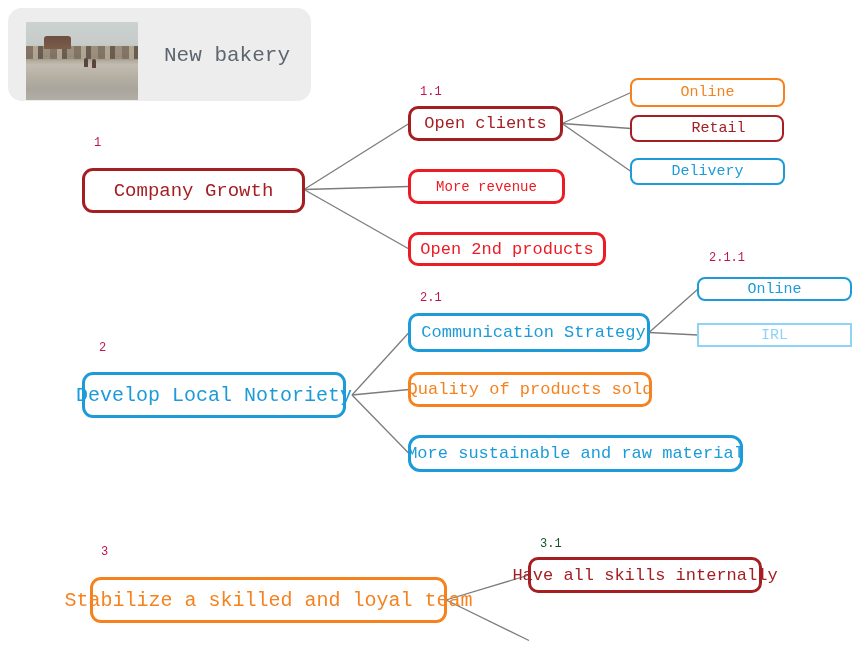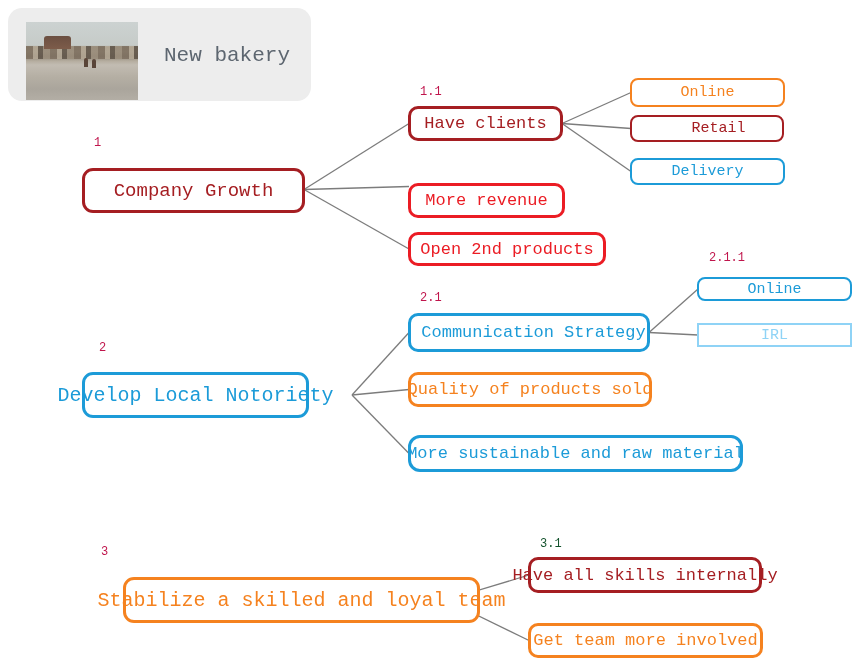--- a/index.html
+++ b/index.html
@@ -99,34 +99,33 @@
     <div class="project-photo">
       <div class="photo-houses"></div>
       <div class="photo-roof"></div>
       <div class="photo-rider" style="left:58px; top:36px;"></div>
       <div class="photo-rider" style="left:66px; top:37px;"></div>
     </div>
     <div class="project-title" style="color: rgb(93, 102, 112);">New bakery</div>
   </div>
 <div class="node" style="left: 82px; top: 168px; width: 223px; height: 45px; border-width: 3px; border-radius: 11px; border-color: rgb(165, 30, 34); color: rgb(165, 30, 34); font-size: 19px;">Company Growth</div>
     <div class="node-number" style="left: 94px; top: 136px; color: rgb(192, 21, 76);">1</div>
-    <div class="node" style="left: 408px; top: 106px; width: 155px; height: 35px; border-width: 3px; border-radius: 10px; border-color: rgb(165, 30, 34); color: rgb(165, 30, 34); font-size: 17px;">Have clients</div>
+    <div class="node" style="left: 408px; top: 106px; width: 155px; height: 35px; border-width: 3px; border-radius: 10px; border-color: rgb(165, 30, 34); color: rgb(165, 30, 34); font-size: 17px;">Open clients</div>
     <div class="node-number" style="left: 420px; top: 85px; color: rgb(192, 21, 76);">1.1</div>
     <div class="node" style="left: 630px; top: 78px; width: 155px; height: 29px; border-width: 2.5px; border-radius: 8px; border-color: rgb(245, 130, 31); color: rgb(245, 130, 31); font-size: 15px;">Online</div>
     <div class="node" style="left: 630px; top: 115px; width: 154px; height: 27px; border-width: 2.5px; border-radius: 8px; border-color: rgb(165, 30, 34); color: rgb(165, 30, 34); font-size: 15px; padding-left: 23px;">Retail</div>
     <div class="node" style="left: 630px; top: 158px; width: 155px; height: 27px; border-width: 2.5px; border-radius: 8px; border-color: rgb(28, 155, 216); color: rgb(28, 155, 216); font-size: 15px;">Delivery</div>
-    <div class="node" style="left: 408px; top: 169px; width: 157px; height: 35px; border-width: 3px; border-radius: 10px; border-color: rgb(235, 28, 36); color: rgb(235, 28, 36); font-size: 17px; margin-top: 14px;">More revenue</div>
+    <div class="node" style="left: 408px; top: 169px; width: 157px; height: 35px; border-width: 3px; border-radius: 10px; border-color: rgb(235, 28, 36); color: rgb(235, 28, 36); font-size: 14px;">More revenue</div>
     <div class="node" style="left: 408px; top: 232px; width: 198px; height: 34px; border-width: 3px; border-radius: 10px; border-color: rgb(235, 28, 36); color: rgb(235, 28, 36); font-size: 17px;">Open 2nd products</div>
-    <div class="node" style="left: 82px; top: 372px; width: 227px; height: 46px; border-width: 3px; border-radius: 11px; border-color: rgb(28, 155, 216); color: rgb(28, 155, 216); font-size: 20px;">Develop Local Notoriety</div>
+    <div class="node" style="left: 82px; top: 372px; width: 264px; height: 46px; border-width: 3px; border-radius: 11px; border-color: rgb(28, 155, 216); color: rgb(28, 155, 216); font-size: 20px;">Develop Local Notoriety</div>
     <div class="node-number" style="left: 99px; top: 341px; color: rgb(192, 21, 76);">2</div>
     <div class="node" style="left: 408px; top: 313px; width: 242px; height: 39px; border-width: 3px; border-radius: 10px; border-color: rgb(28, 155, 216); color: rgb(28, 155, 216); font-size: 17px; padding-left: 9px;">Communication Strategy</div>
     <div class="node-number" style="left: 420px; top: 291px; color: rgb(192, 21, 76);">2.1</div>
     <div class="node" style="left: 697px; top: 277px; width: 155px; height: 24px; border-width: 2.5px; border-radius: 8px; border-color: rgb(28, 155, 216); color: rgb(28, 155, 216); font-size: 15px;">Online</div>
     <div class="node-number" style="left: 709px; top: 251px; color: rgb(192, 21, 76);">2.1.1</div>
     <div class="node" style="left: 697px; top: 323px; width: 155px; height: 24px; border-width: 2.5px; border-radius: 0; border-color: rgb(143, 211, 246); color: rgb(143, 211, 246); font-size: 15px;">IRL</div>
     <div class="node" style="left: 408px; top: 372px; width: 244px; height: 35px; border-width: 3px; border-radius: 10px; border-color: rgb(245, 130, 31); color: rgb(245, 130, 31); font-size: 17px;">Quality of products sold</div>
     <div class="node" style="left: 408px; top: 435px; width: 335px; height: 37px; border-width: 3px; border-radius: 12px; border-color: rgb(28, 155, 216); color: rgb(28, 155, 216); font-size: 17px;">More sustainable and raw material</div>
-    <div class="node" style="left: 90px; top: 577px; width: 357px; height: 46px; border-width: 3px; border-radius: 11px; border-color: rgb(245, 130, 31); color: rgb(245, 130, 31); font-size: 20px; margin-left: 33px;">Stabilize a skilled and loyal team</div>
+    <div class="node" style="left: 90px; top: 577px; width: 357px; height: 46px; border-width: 3px; border-radius: 11px; border-color: rgb(245, 130, 31); color: rgb(245, 130, 31); font-size: 20px;">Stabilize a skilled and loyal team</div>
     <div class="node-number" style="left: 101px; top: 545px; color: rgb(192, 21, 76);">3</div>
     <div class="node" style="left: 528px; top: 557px; width: 234px; height: 36px; border-width: 3px; border-radius: 10px; border-color: rgb(165, 30, 34); color: rgb(165, 30, 34); font-size: 17px;">Have all skills internally</div>
     <div class="node-number" style="left: 540px; top: 537px; color: #14532d;">3.1</div>
-    <div class="node" style="left: 528px; top: 623px; width: 235px; height: 35px; border-width: 3px; border-radius: 10px; border-color: rgb(245, 130, 31); color: rgb(245, 130, 31); font-size: 17px;">Get team more involved</div>
   </div>
 
 </body></html>

